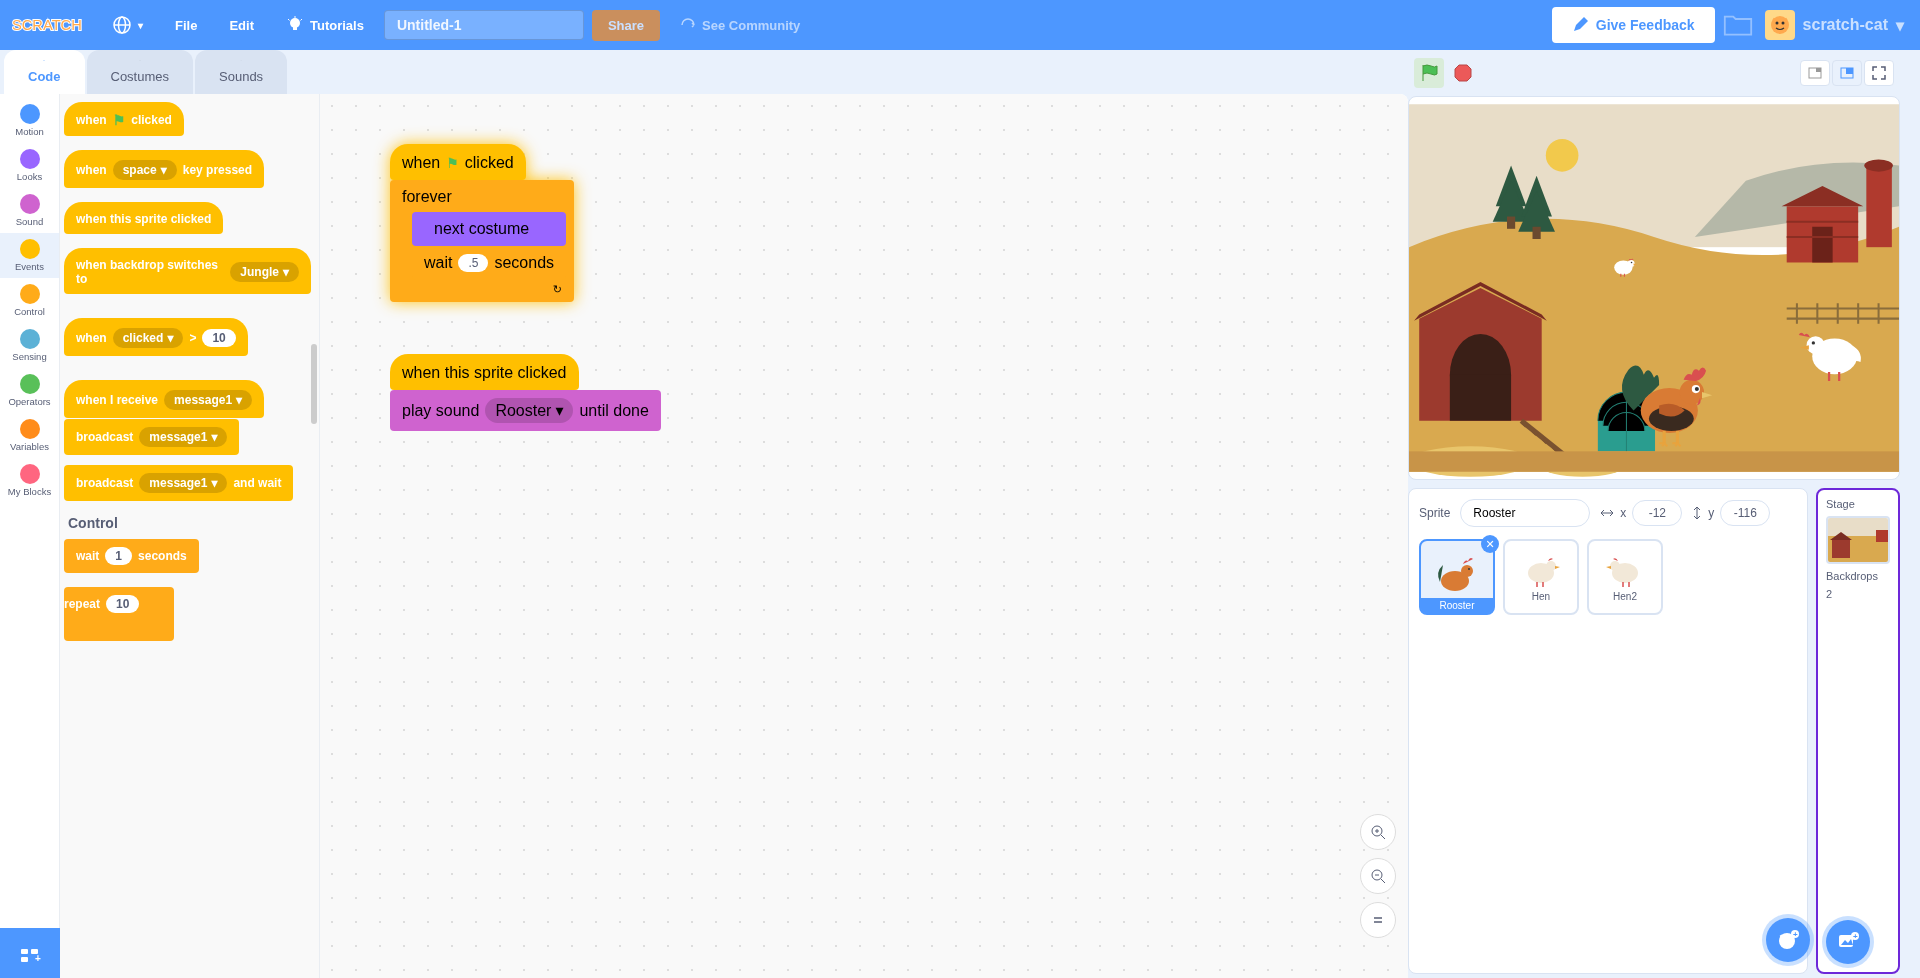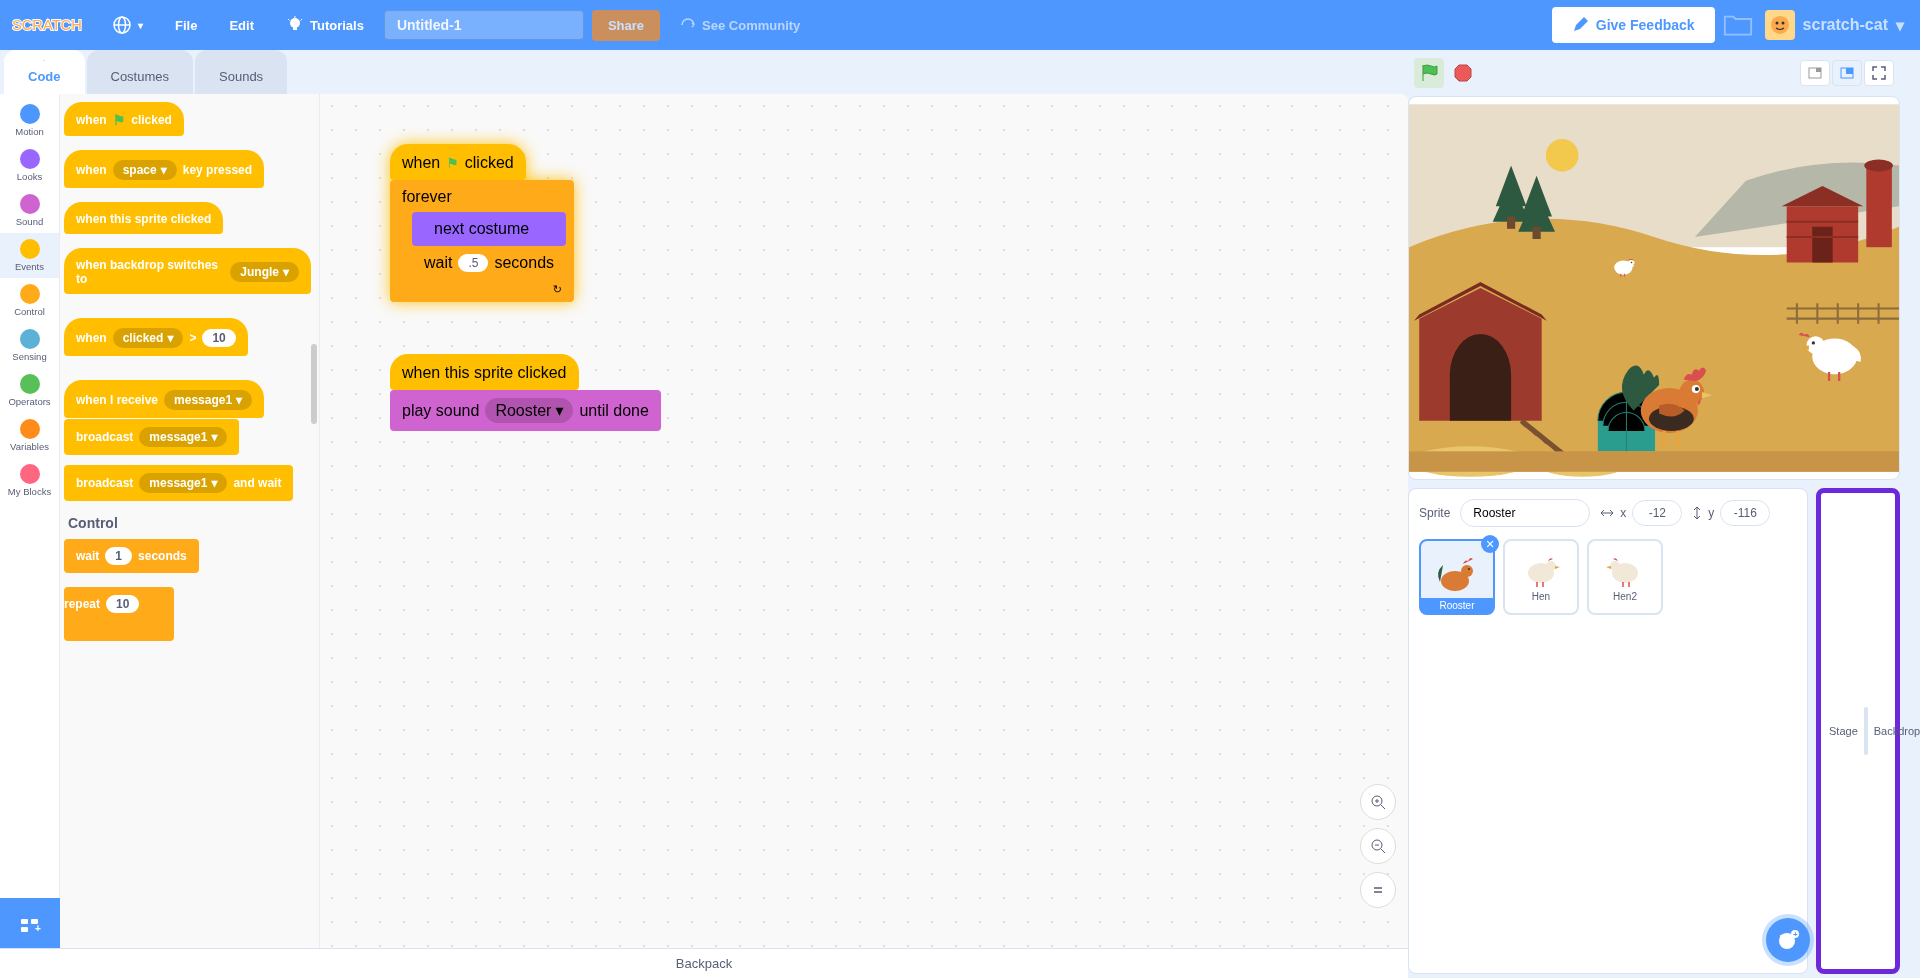--- a/index.html
+++ b/index.html
@@ -86,21 +86,21 @@
 .toggle-btn { padding: 6px 10px; cursor: pointer; }
 .toggle-btn.active { background: #4d97ff; color: white; }
 
 .sprite-list { display: flex; gap: 8px; margin-top: 12px; }
 .sprite-card { width: 76px; height: 76px; border: 2px solid #d9e3f2; border-radius: 8px; display: flex; flex-direction: column; align-items: center; justify-content: center; gap: 2px; cursor: pointer; position: relative; }
 .sprite-card.active { border-color: #4d97ff; background: #e9f1fc; }
 .sprite-card-label { font-size: 10px; color: #575e75; }
 .sprite-card.active .sprite-card-label { background: #4d97ff; color: white; width: 100%; text-align: center; padding: 2px 0; border-radius: 0 0 4px 4px; position: absolute; bottom: 0; }
 .sprite-card .close { position: absolute; top: -6px; right: -6px; width: 18px; height: 18px; border-radius: 50%; background: #4d97ff; color: white; font-size: 11px; display: flex; align-items: center; justify-content: center; }
 
-.stage-panel { width: 84px; background: white; border-radius: 8px; border: 5px solid #6d28d9; padding: 8px; display: flex; align-items: center; gap: 6px; }
+.stage-panel { width: 84px; background: white; border-radius: 8px; border: 2px solid #6d28d9; padding: 8px; display: flex; flex-direction: column; gap: 6px; }
 .stage-panel-label { font-size: 11px; color: #575e75; }
 .stage-thumb { width: 64px; height: 48px; border-radius: 4px; border: 2px solid #d9e3f2; overflow: hidden; }
 
 .fab { width: 44px; height: 44px; border-radius: 50%; background: #4d97ff; display: flex; align-items: center; justify-content: center; cursor: pointer; box-shadow: 0 0 0 4px rgba(77,151,255,0.3); }
 
 .backpack { height: 30px; background: white; border-top: 1px solid #d9e3f2; display: flex; align-items: center; justify-content: center; font-size: 13px; color: #575e75; cursor: pointer; }
 
 .palette-scrollbar { position: absolute; right: 2px; top: 250px; width: 6px; height: 80px; background: #ccc; border-radius: 3px; }
 </style>
 </head>
@@ -349,21 +349,20 @@
           <div class="ws-ctrl">
               <svg width="16" height="16" viewBox="0 0 16 16">
                 <line x1="4" y1="6" x2="12" y2="6" stroke="currentColor" stroke-width="1.5"></line>
                 <line x1="4" y1="10" x2="12" y2="10" stroke="currentColor" stroke-width="1.5"></line>
               </svg>
             </div>
         </div>
       </div>
     </div>
 
-    <div class="backpack">Backpack</div>
   </div>
 
   <div class="right-panel">
     <div class="stage-header">
       <div class="go-btn active">
           <svg width="20" height="20" viewBox="0 0 20 20">
             <path d="M4 2 v16 M4 3 Q8 1 12 3 Q16 5 18 3 v8 Q16 13 12 11 Q8 9 4 11" fill="#4cbf56" stroke="#45993d"></path>
           </svg>
         </div>
       <div class="stop-btn">

